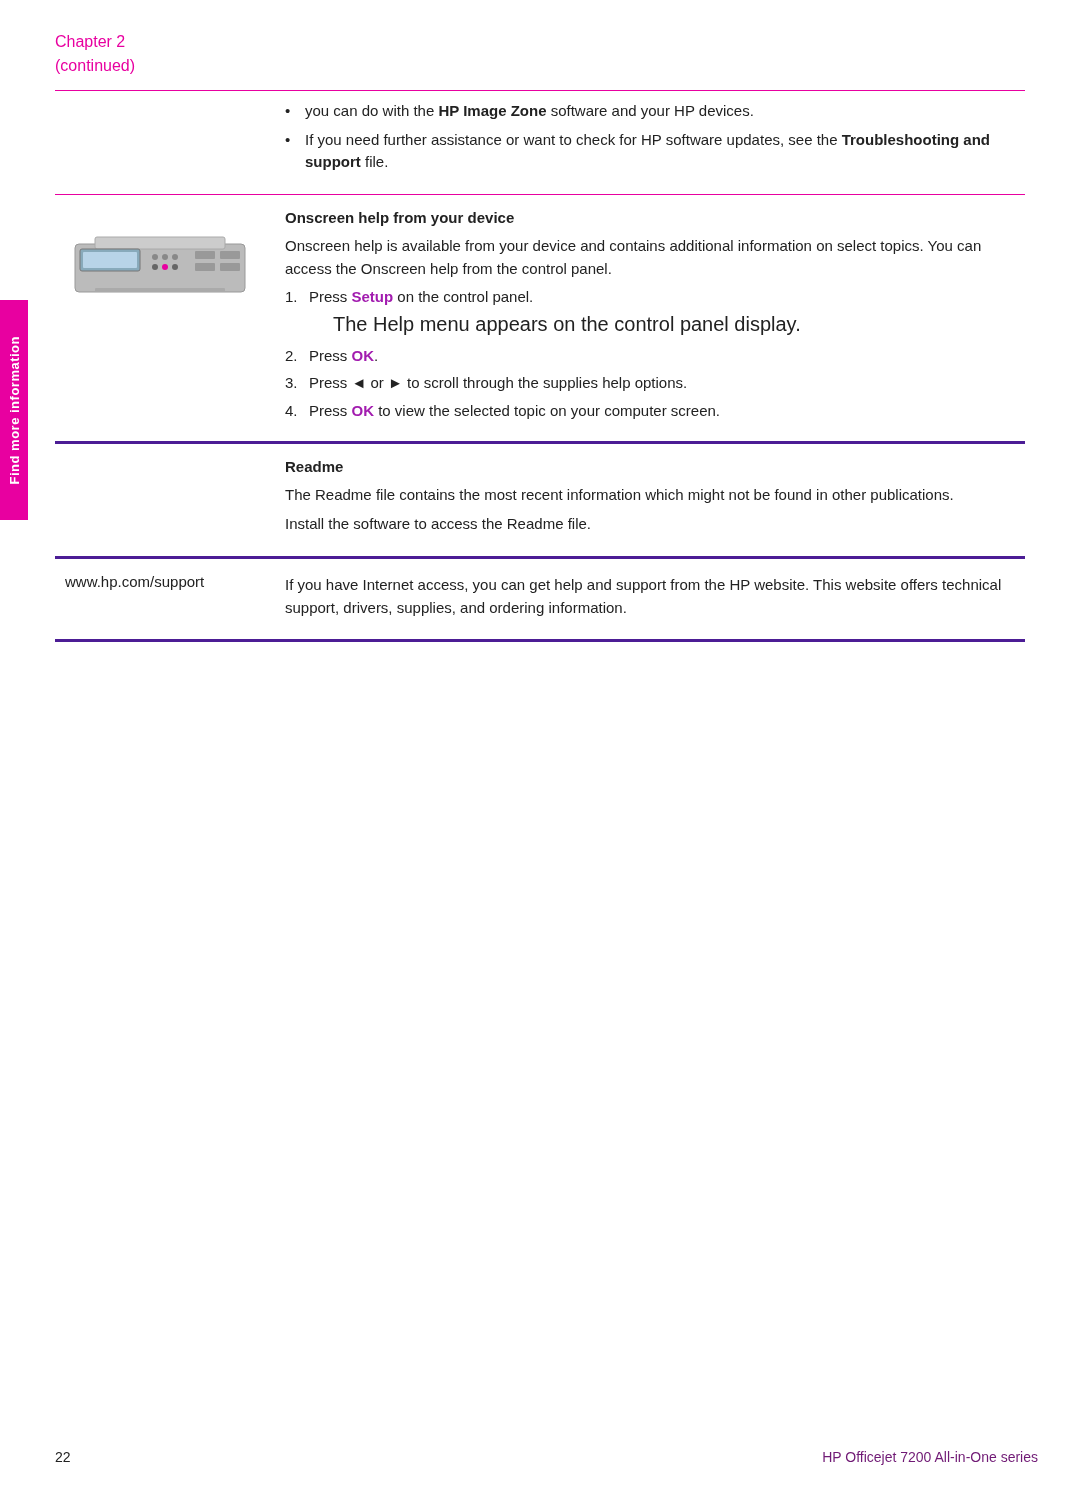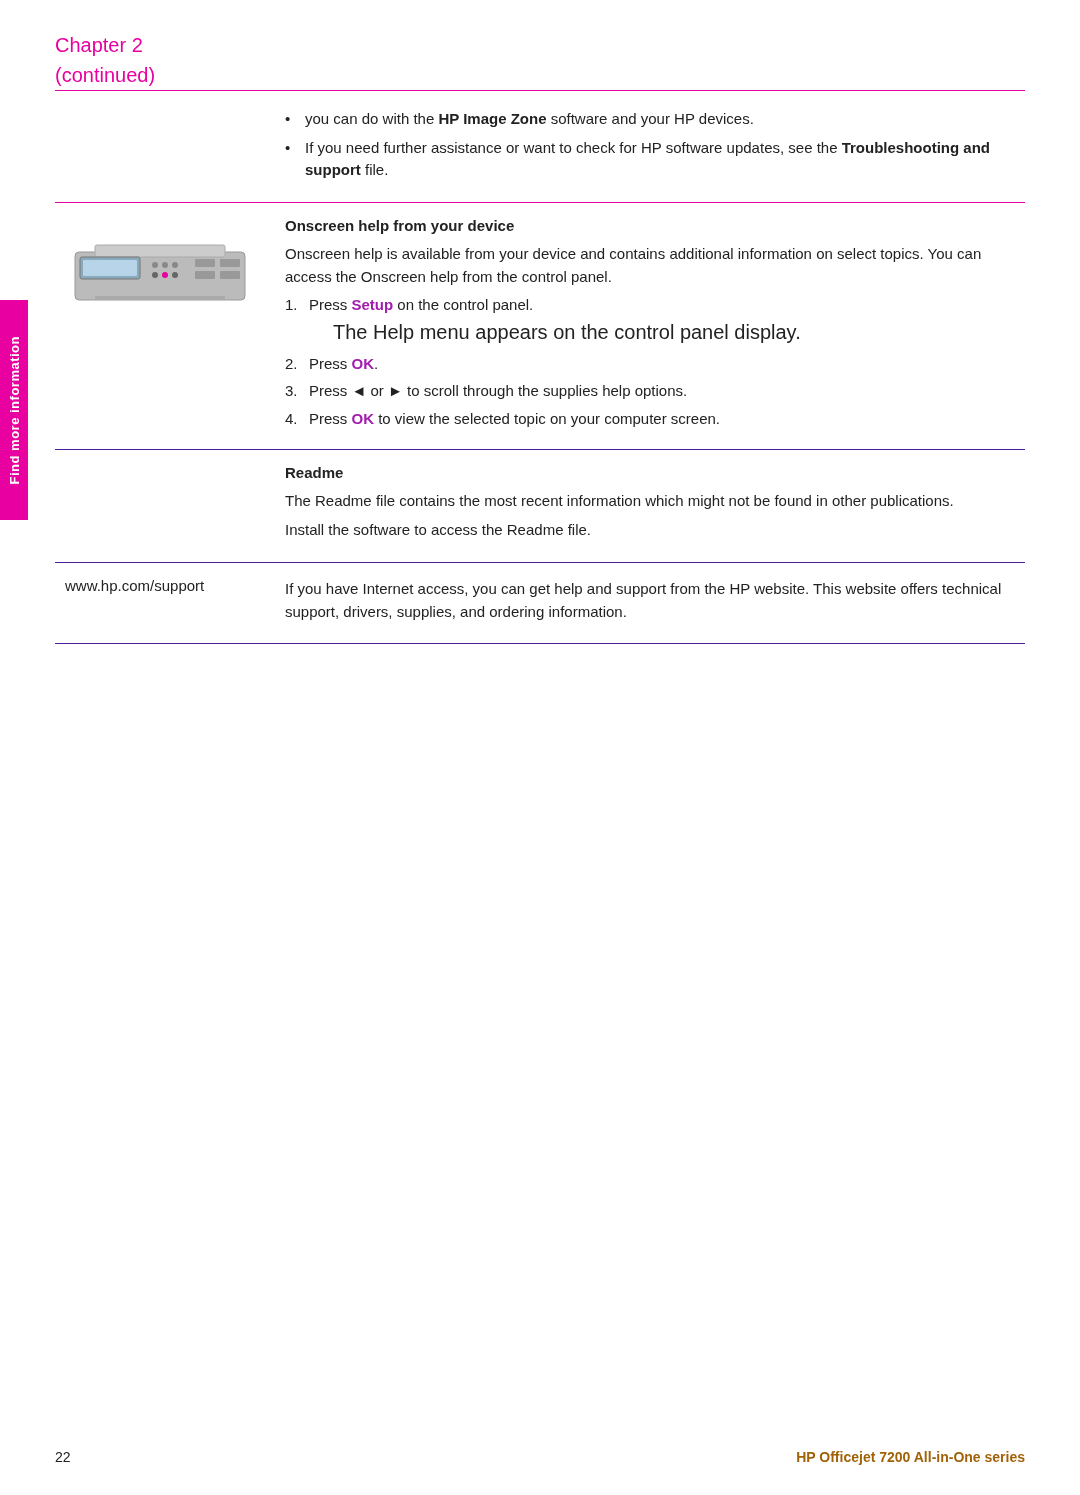--- a/index.html
+++ b/index.html
@@ -48,21 +48,21 @@
     
     .header {
       position: absolute;
       top: 30px;
       left: 55px;
       right: 55px;
     }
 
     .chapter-title {
       color: #e800a0;
-      font-size: 20px;
+      font-size: 16px;
       font-weight: normal;
       line-height: 1.5;
     }
 
     
     .divider-top {
       position: absolute;
       top: 90px;
       left: 55px;
       right: 55px;
@@ -80,36 +80,36 @@
     }
 
     .content-table {
       width: 100%;
       border-collapse: collapse;
     }
 
     .content-table td {
       vertical-align: top;
       padding: 14px 10px;
-      border-bottom: 1px solid #4c1d95;
+      border-bottom: 3px solid #4c1d95;
     }
 
     .left-col {
       width: 220px;
       min-width: 220px;
       vertical-align: middle;
     }
 
     .right-col {
       width: auto;
     }
 
     
     .top-row td {
-      padding-top: 16px;
+      padding-top: 8px;
       padding-bottom: 14px;
       border-bottom: 1px solid #e800a0;
     }
 
     .bullet-list {
       list-style: none;
       padding: 0;
     }
 
     .bullet-list li {
@@ -169,36 +169,36 @@
       font-size: 15px;
       line-height: 1.55;
       margin-bottom: 6px;
     }
 
     
     .footer {
       position: absolute;
       bottom: 30px;
       left: 55px;
-      right: 55px;
+      right: 42px;
       display: flex;
       justify-content: space-between;
       align-items: center;
       border-top: none;
     }
 
     .page-number {
       font-size: 14px;
       color: #222;
     }
 
     .footer-brand {
       font-size: 14px;
-      color: #a16207;
-      font-weight: bold;
+      color: #701a75;
+      font-weight: normal;
     }
 
     .url-text {
       font-size: 15px;
       color: #222;
     }
 
     .indent-para {
       margin-left: 24px;
       font-size: 20px;

